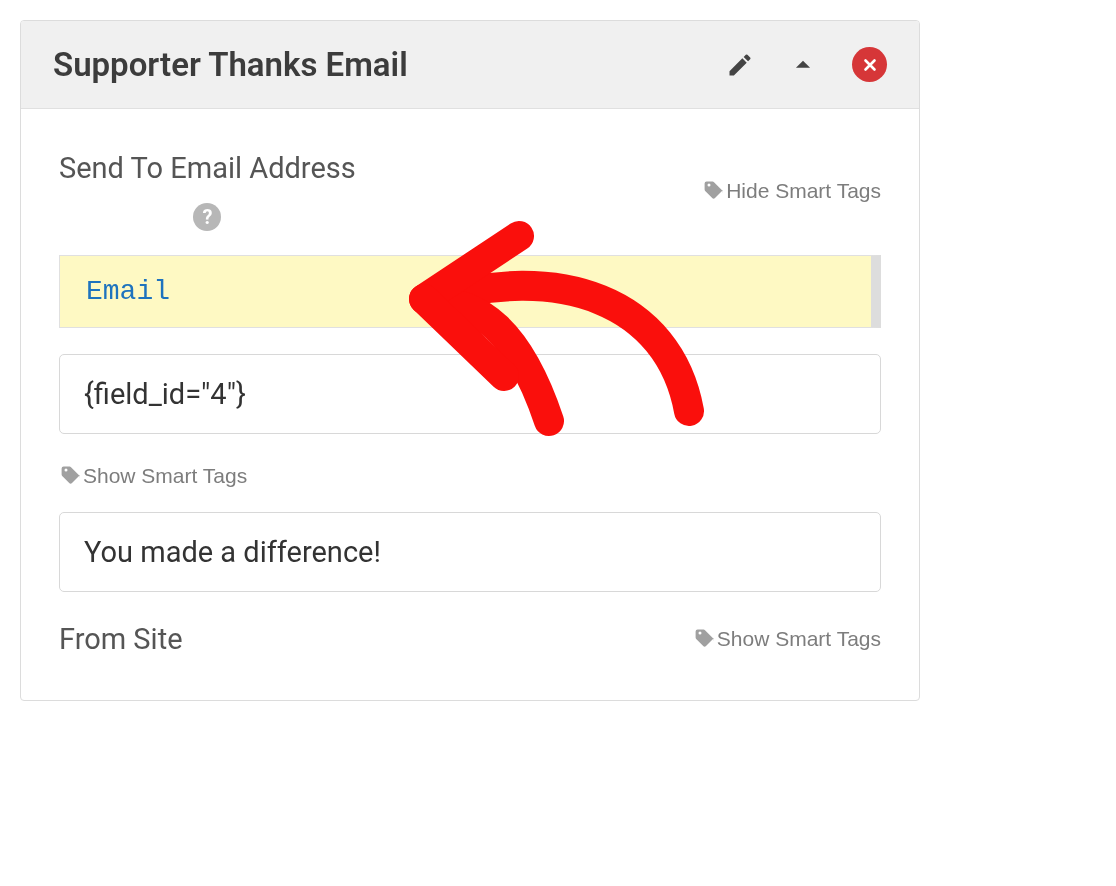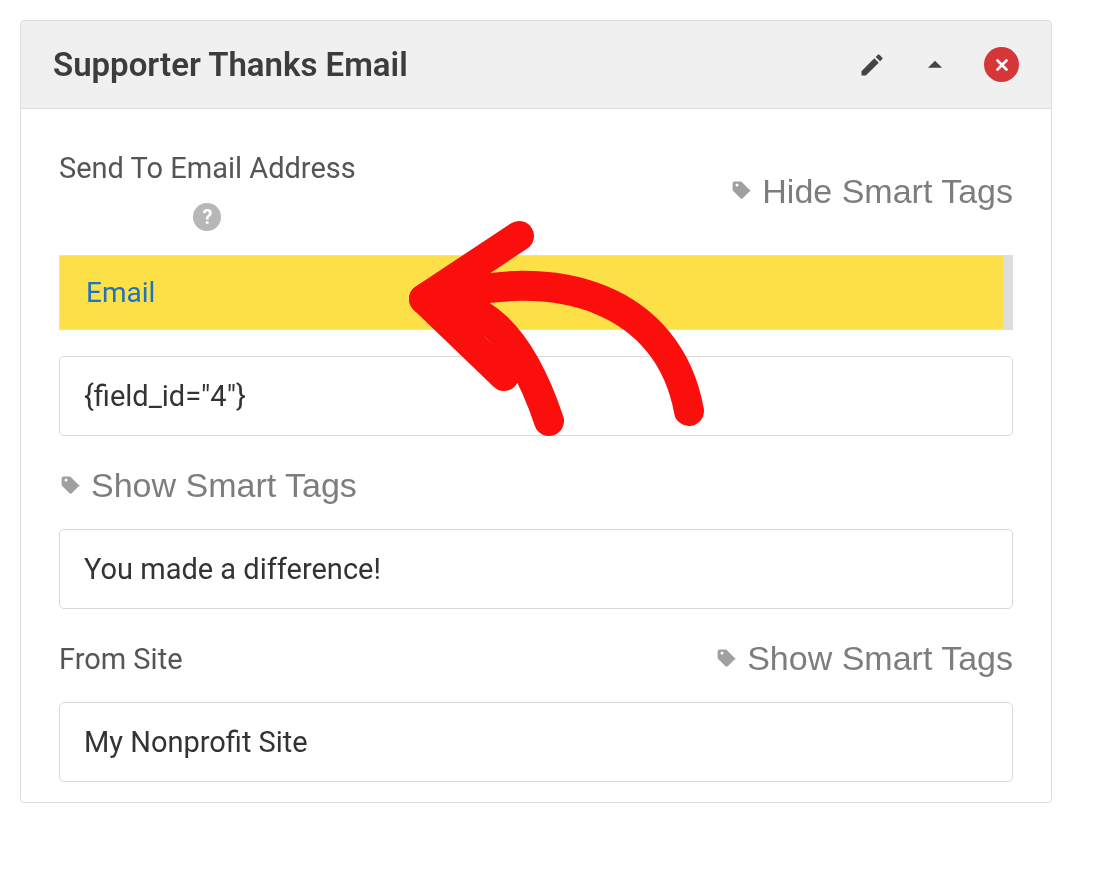--- a/index.html
+++ b/index.html
@@ -5,21 +5,21 @@
     * { box-sizing: border-box; margin: 0; padding: 0; }
     body {
       font-family: -apple-system, BlinkMacSystemFont, "Segoe UI", Roboto, Helvetica, Arial, sans-serif;
       background: #ffffff;
       padding: 20px;
       color: #333;
     }
     .panel {
       border: 1px solid #dcdcdc;
       border-radius: 4px;
-      width: 1032px;
+      width: 900px;
       margin: 0;
       overflow: hidden;
       background: #fff;
     }
     .panel-header {
       background: #f0f0f0;
       padding: 24px 32px;
       display: flex;
       align-items: center;
       justify-content: space-between;
@@ -80,26 +80,24 @@
       border-radius: 50%;
       background: #b7b7b7;
       color: #fff;
       display: inline-flex;
       align-items: center;
       justify-content: center;
       font-size: 20px;
       font-weight: 700;
     }
     .smart-toggle {
-      font-size: 34px;
+      font-size: 21px;
       color: #7d7d7d;
       cursor: pointer;
       display: flex;
-      align-items: center;
-      gap: 8px;
       background: none;
       border: none;
       padding: 0;
     }
     .smart-toggle svg { display: inline-block; }
     .available-panel {
       border: 1px solid #e0e0e0;
       border-right: 10px solid #ddd;
       margin-bottom: 26px;
     }
@@ -109,21 +107,22 @@
       font-size: 29px;
       font-weight: 700;
       color: #3c3c3c;
       border-bottom: 1px solid #e0e0e0;
     }
     .available-item {
       padding: 20px 26px;
       font-size: 28px;
       color: #1e73be;
       cursor: pointer;
-      background: #fde047;
+      background: #fef9c3;
+      font-family: Liberation Mono, monospace;
     }
     .text-input {
       width: 100%;
       border: 1px solid #d8d8d8;
       border-radius: 5px;
       padding: 22px 24px;
       font-size: 29px;
       color: #333;
       font-family: inherit;
       background: #fff;
@@ -206,17 +205,16 @@
     <div class="field-block" style="margin-bottom:0;">
       <div class="field-row">
         <div class="field-label">From Site</div>
         <button class="smart-toggle">
           <svg width="24" height="24" viewBox="0 0 24 24" fill="#a0a0a0">
               <path d="M21 11l-8 8a2 2 0 0 1-2.8 0l-7-7A2 2 0 0 1 2.6 10.6L2.6 4.6A2 2 0 0 1 4.6 2.6h6a2 2 0 0 1 1.4.6l8 8a2 2 0 0 1 0 2.8zM7 7.5A1.5 1.5 0 1 0 7 4.5 1.5 1.5 0 0 0 7 7.5z"></path>
             </svg>
           <span>Show Smart Tags</span>
         </button>
       </div>
-      <input class="text-input" type="text" value="My Nonprofit Site" style="">
     </div>
 
   </div>
 </div>
 
 </body></html>

